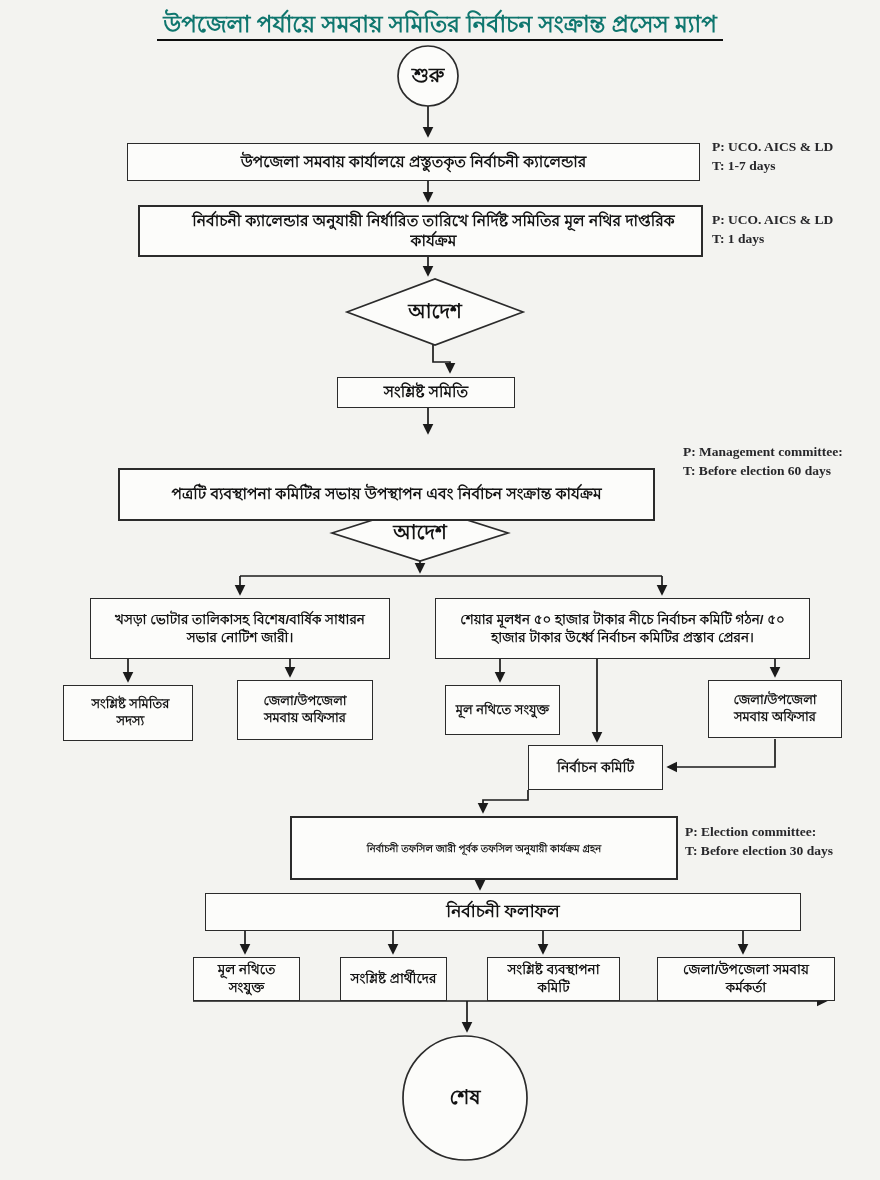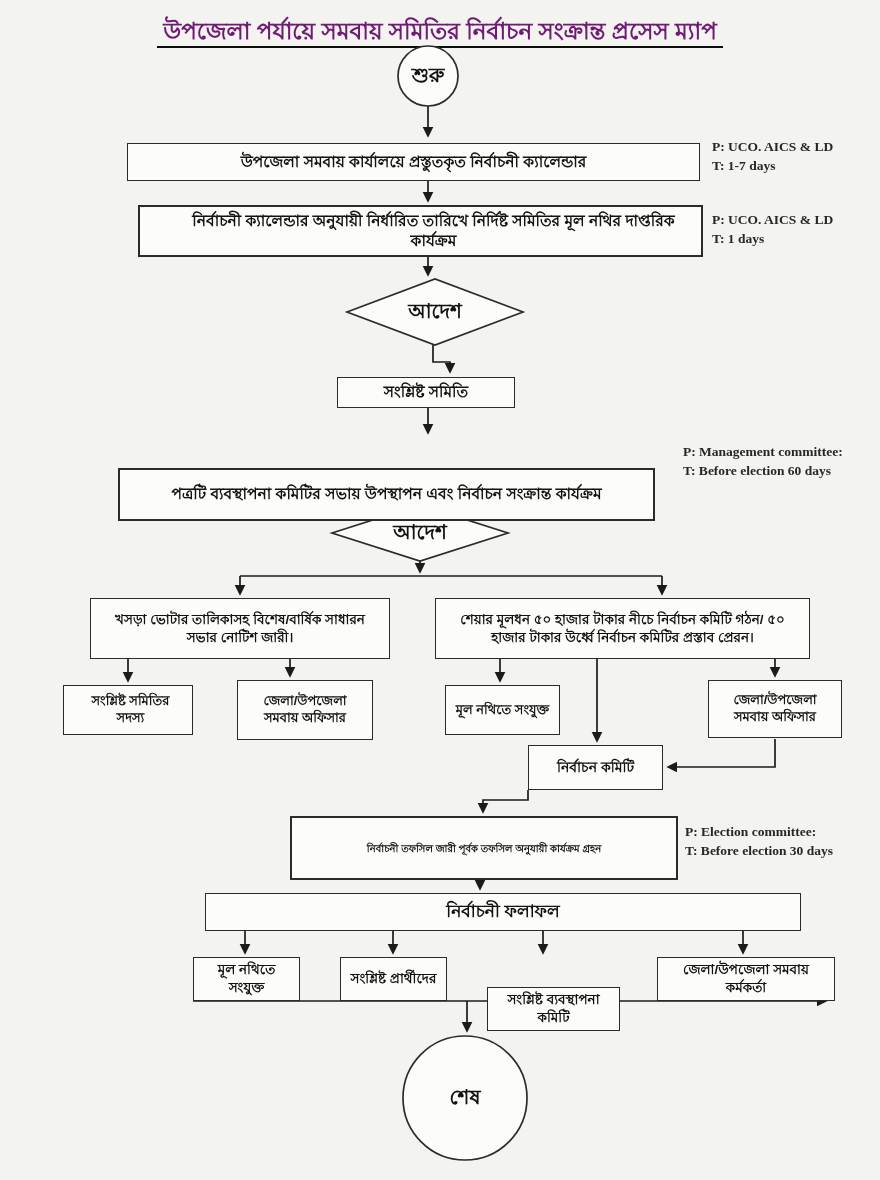--- a/index.html
+++ b/index.html
@@ -3,21 +3,21 @@
 <meta charset="utf-8">
 <style>
   html,body { margin:0; padding:0; }
   body { font-family:"Liberation Sans", sans-serif; }
   .page {
     position:relative; width:880px; height:1180px;
     background:#f3f3f0; overflow:hidden; color:#111;
   }
   .title {
     position:absolute; top:6px; left:0; width:100%;
-    text-align:center; font-size:23px; font-weight:700; color:#701a75;margin-top:7px;
+    text-align:center; font-size:23px; font-weight:700; color:#0f766e;
   }
   .title-text { border-bottom:2.5px solid #0d0d0d; padding:0 6px 2px 6px; }
   svg.connectors { position:absolute; top:0; left:0; z-index:1; }
   .node {
     position:absolute; box-sizing:border-box; z-index:2;
     border:1.8px solid #2b2b2b; background:#fcfcfa;
     display:flex; align-items:center; justify-content:center;
     text-align:center; font-weight:600; color:#121212;
     padding:2px 8px; line-height:1.3;
   }
@@ -98,39 +98,39 @@
   <div class="node fs-big thick" style="left:138px;top:205px;width:565px;height:52px;padding-left:34px;">নির্বাচনী ক্যালেন্ডার অনুযায়ী নির্ধারিত তারিখে নির্দিষ্ট সমিতির মূল নথির দাপ্তরিক কার্যক্রম</div>
 
   <div class="node fs-big" style="left:337px;top:377px;width:178px;height:31px;font-weight:700;">সংশ্লিষ্ট সমিতি</div>
 
   <div class="node fs-big thick" style="left:118px;top:437px;width:537px;height:53px;margin-top:31px;">পত্রটি ব্যবস্থাপনা কমিটির সভায় উপস্থাপন এবং নির্বাচন সংক্রান্ত কার্যক্রম</div>
 
   <div class="node fs-mid" style="left:90px;top:598px;width:300px;height:61px;">খসড়া ভোটার তালিকাসহ বিশেষ/বার্ষিক সাধারন সভার নোটিশ জারী।</div>
 
   <div class="node fs-mid" style="left:435px;top:598px;width:375px;height:61px;">শেয়ার মূলধন ৫০ হাজার টাকার নীচে নির্বাচন কমিটি গঠন/ ৫০ হাজার টাকার উর্ধ্বে নির্বাচন কমিটির প্রস্তাব প্রেরন।</div>
 
-  <div class="node fs-small" style="left:63px;top:685px;width:130px;height:50px;padding-left:13px;">সংশ্লিষ্ট সমিতির সদস্য</div>
+  <div class="node fs-small" style="left:63px;top:685px;width:130px;height:56px;padding-left:13px;">সংশ্লিষ্ট সমিতির সদস্য</div>
 
   <div class="node fs-small" style="left:237px;top:680px;width:136px;height:60px;">জেলা/উপজেলা সমবায় অফিসার</div>
 
   <div class="node fs-small" style="left:445px;top:685px;width:115px;height:50px;">মূল নথিতে সংযুক্ত</div>
 
   <div class="node fs-small" style="left:708px;top:680px;width:134px;height:58px;">জেলা/উপজেলা সমবায় অফিসার</div>
 
   <div class="node fs-mid" style="left:528px;top:745px;width:135px;height:45px;font-size:14px;">নির্বাচন কমিটি</div>
 
   <div class="node fs-big thick" style="left:290px;top:816px;width:388px;height:64px;font-size:10px;">নির্বাচনী তফসিল জারী পূর্বক তফসিল অনুযায়ী কার্যক্রম গ্রহন</div>
 
   <div class="node fs-result" style="left:205px;top:893px;width:596px;height:38px;">নির্বাচনী ফলাফল</div>
 
   <div class="node fs-mid" style="left:193px;top:957px;width:107px;height:44px;">মূল নথিতে সংযুক্ত</div>
 
   <div class="node fs-mid" style="left:340px;top:957px;width:107px;height:44px;">সংশ্লিষ্ট প্রার্থীদের</div>
 
-  <div class="node fs-mid" style="left:487px;top:987px;width:133px;height:44px;">সংশ্লিষ্ট ব্যবস্থাপনা কমিটি</div>
+  <div class="node fs-mid" style="left:487px;top:957px;width:133px;height:44px;">সংশ্লিষ্ট ব্যবস্থাপনা কমিটি</div>
 
   <div class="node fs-mid" style="left:657px;top:957px;width:178px;height:44px;">জেলা/উপজেলা সমবায় কর্মকর্তা</div>
 
   <div class="note" style="left:712px;top:138px;">
     <div>P: UCO. AICS &amp; LD</div>
     <div>T: 1-7 days</div>
   </div>
   <div class="note" style="left:712px;top:211px;">
     <div>P: UCO. AICS &amp; LD</div>
     <div>T: 1 days</div>

